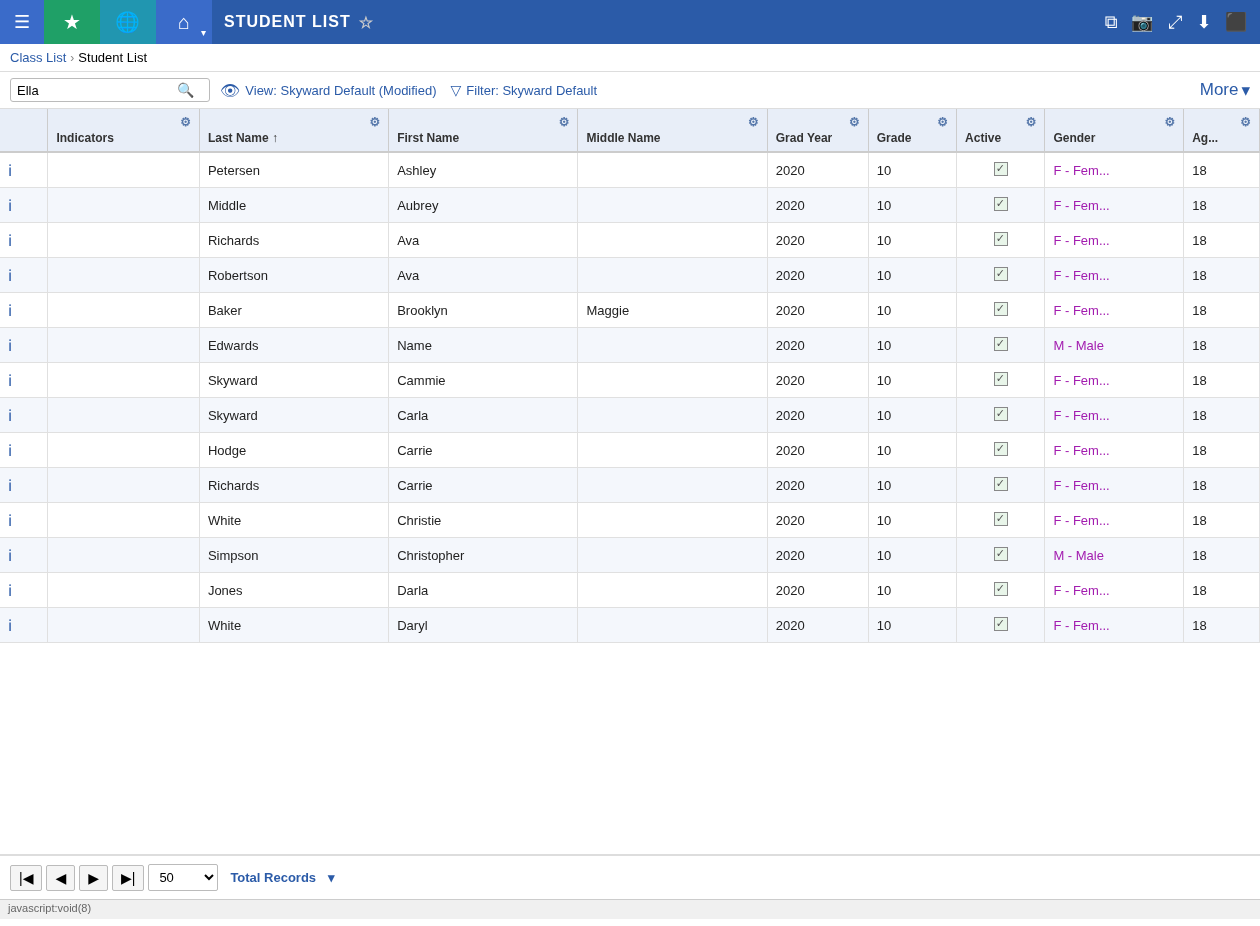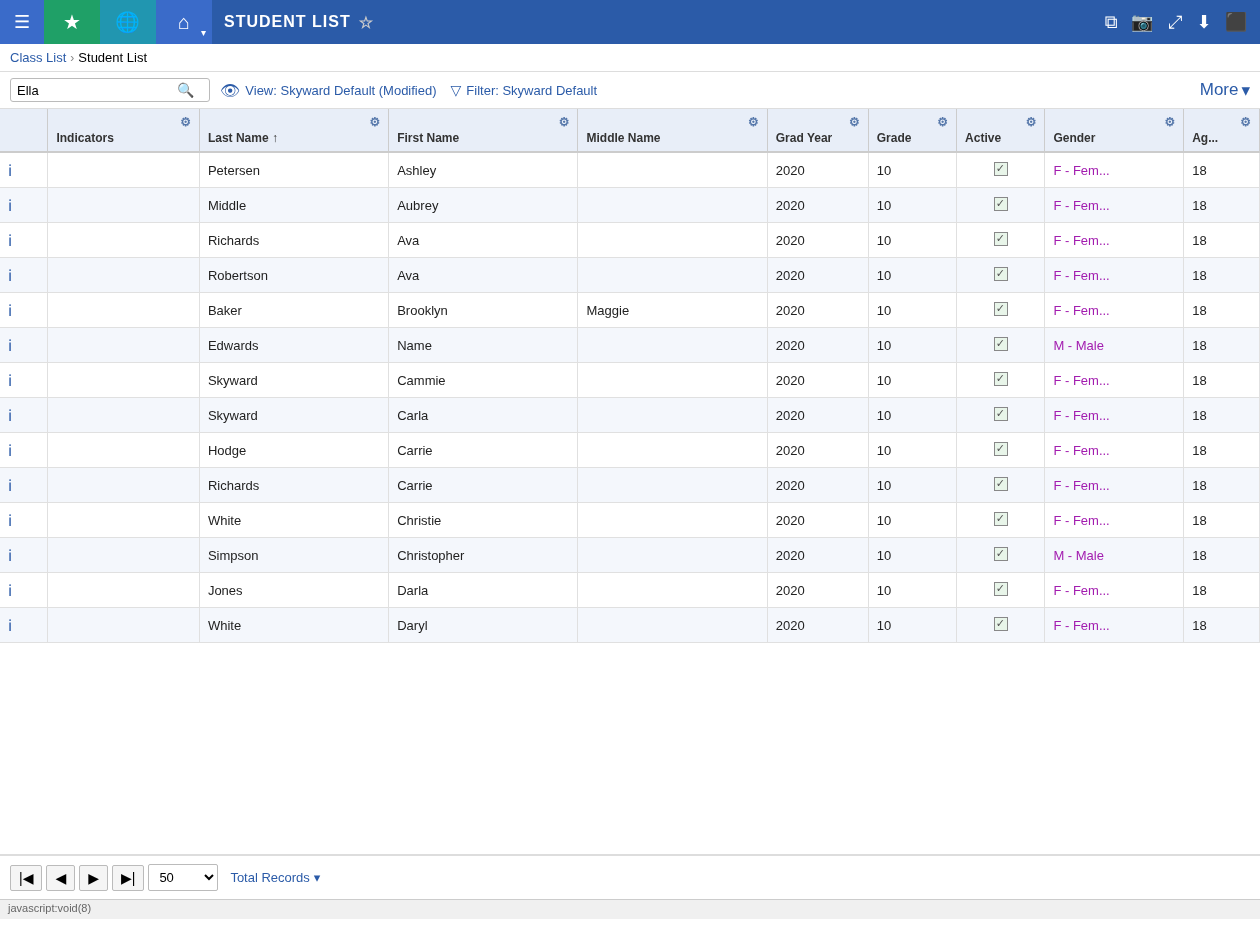--- a/index.html
+++ b/index.html
@@ -198,25 +198,26 @@
     }
     .per-page-select {
       border: 1px solid #bbb;
       padding: 4px 20px 4px 6px;
       font-size: 13px;
       border-radius: 2px;
       background: #fff;
       cursor: pointer;
     }
     .total-records {
-      display: flex; align-items: flex-start; gap: 4px;
+      display: flex; align-items: flex-start; gap: 12px;
       color: #2b5ba8;
       cursor: pointer;
       font-size: 13px;
       margin-left: 8px;
+      font-weight: bold;
     }
     .status-bar {
       background: #f0f0f0;
       border-top: 1px solid #ccc;
       padding: 2px 8px;
       font-size: 11px;
       color: #666;
       height: 20px;
     }
   </style>

